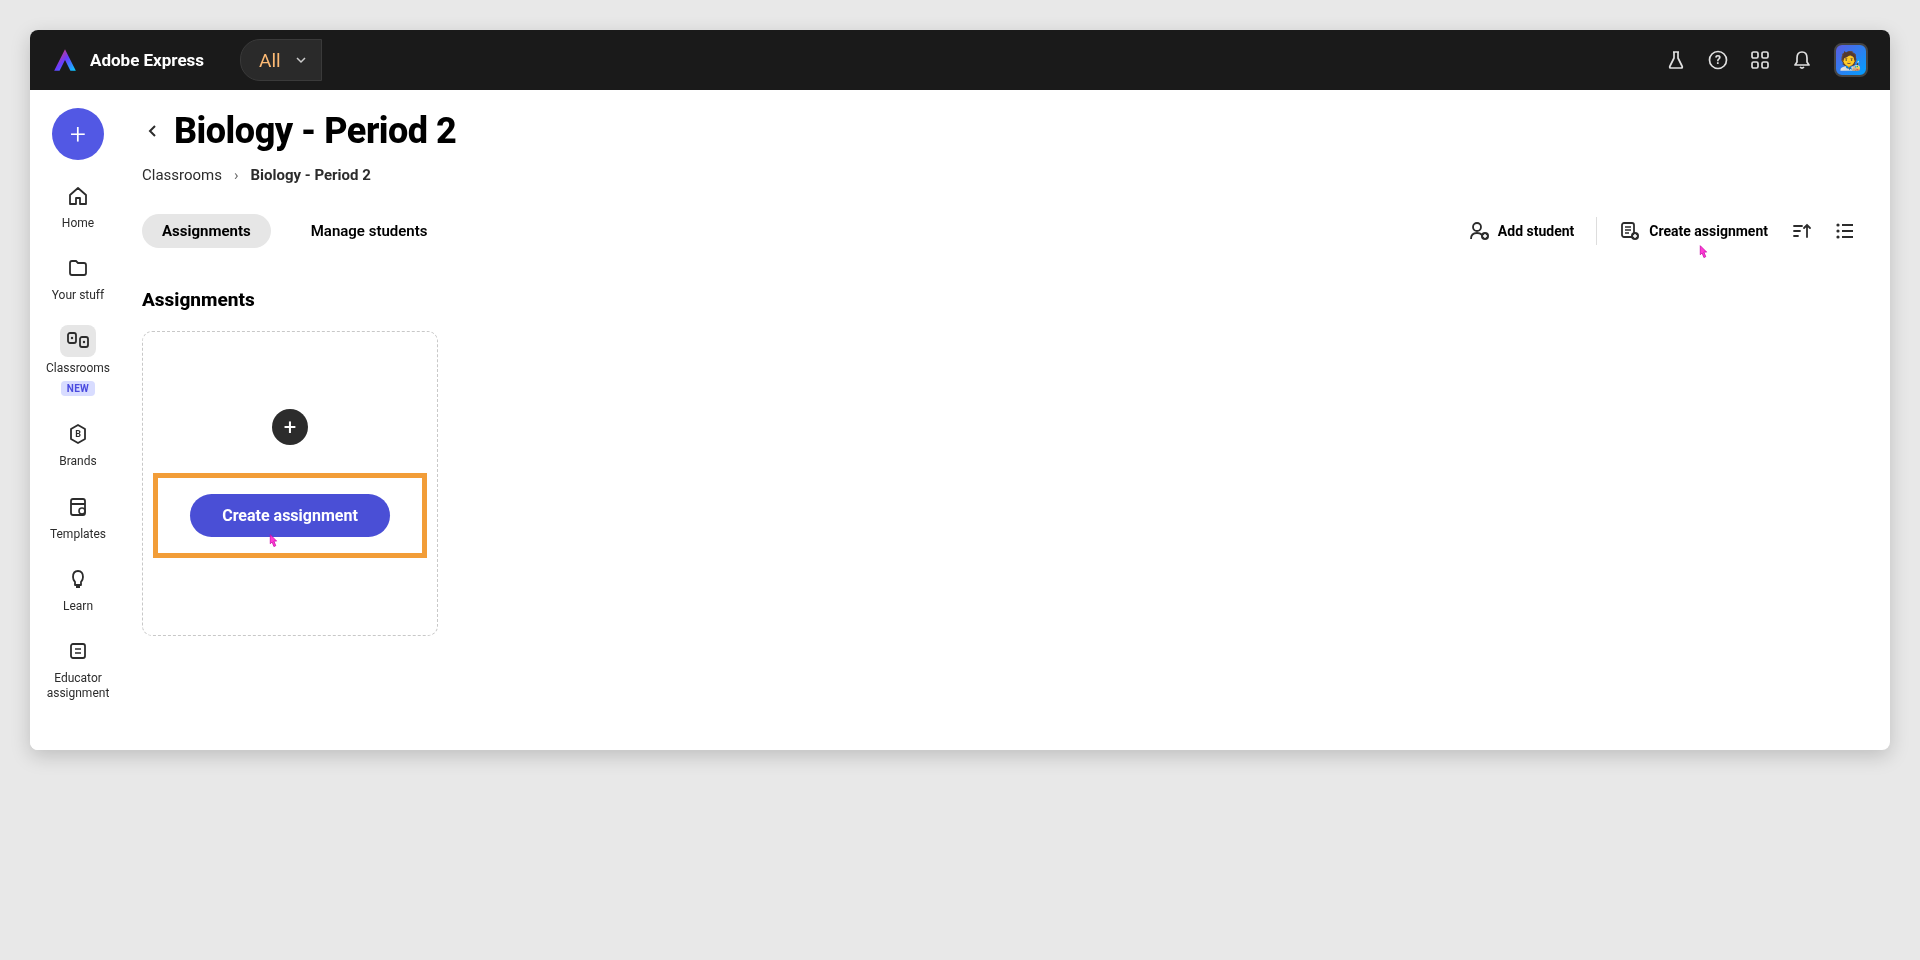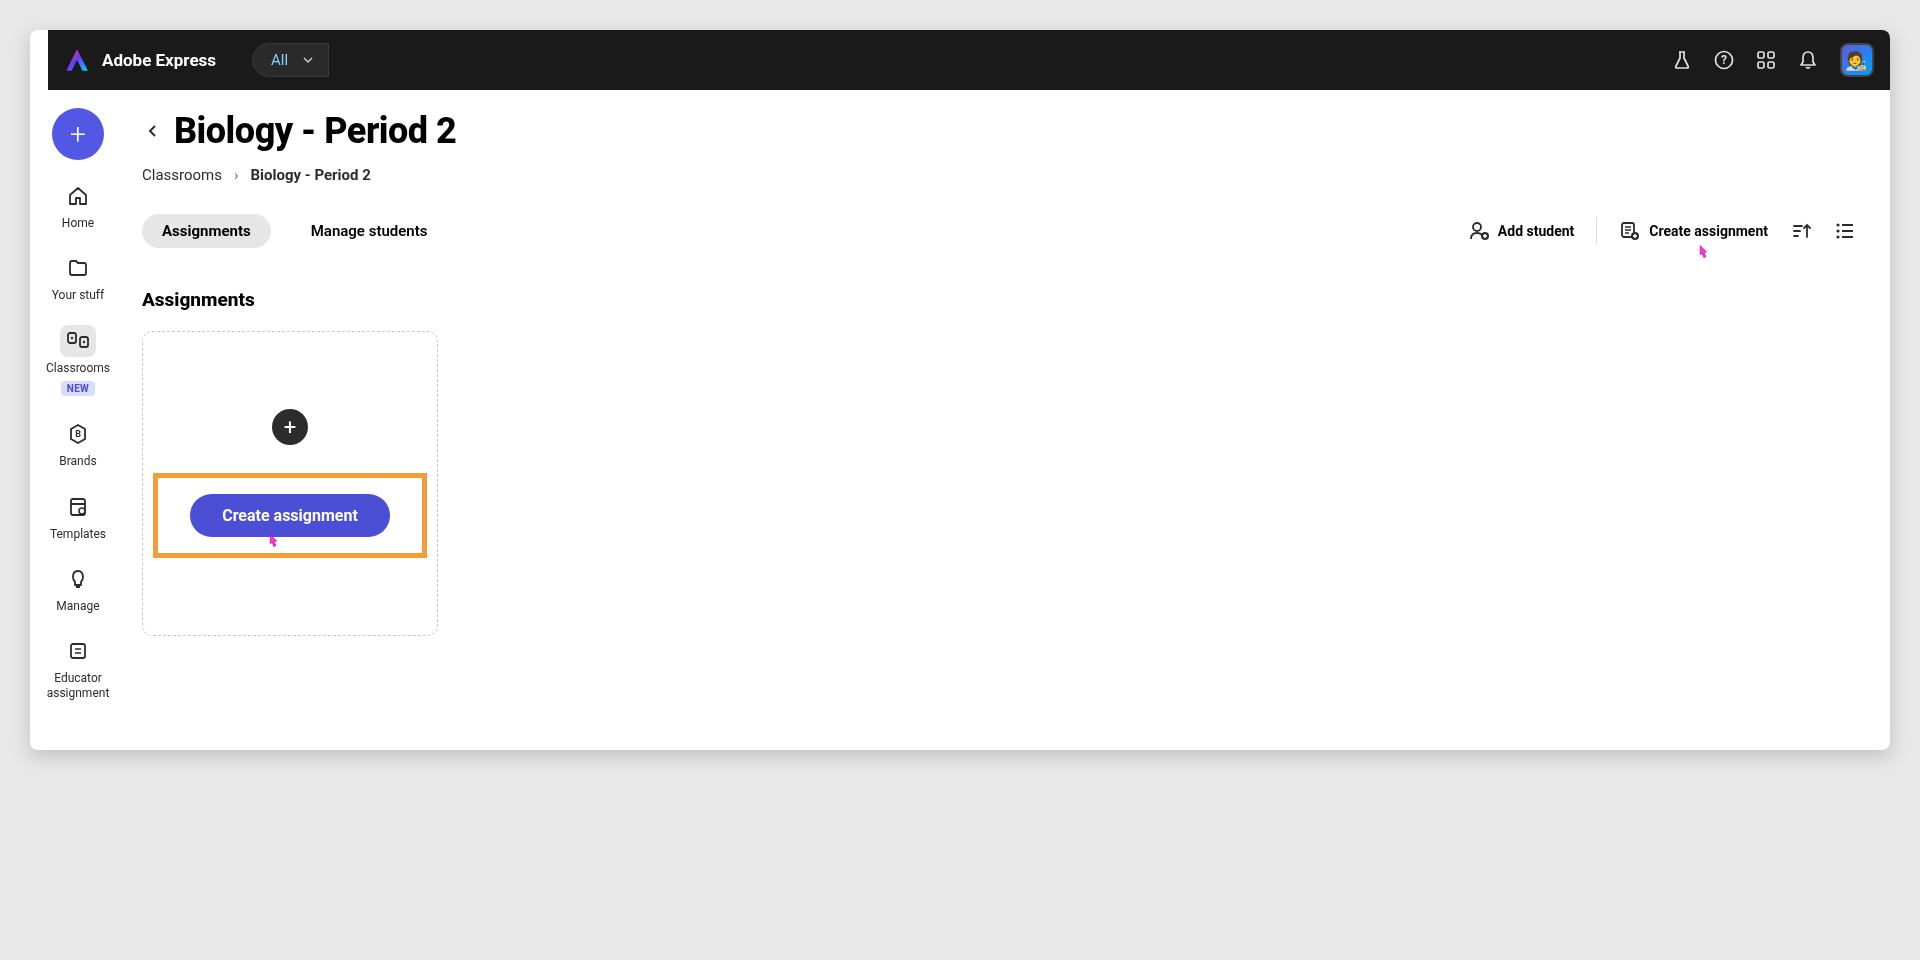--- a/index.html
+++ b/index.html
@@ -1,23 +1,23 @@
 <!DOCTYPE html>
 <html><head>
 <meta charset="utf-8">
 <style>
   * { margin: 0; padding: 0; box-sizing: border-box; font-family: -apple-system, BlinkMacSystemFont, "Segoe UI", Roboto, Helvetica, Arial, sans-serif; }
   body { background: #e8e8e8; padding: 30px; width: 1920px; height: 960px; }
   .app-frame { width: 100%; height: 720px; background: #fff; border-radius: 8px; overflow: hidden; box-shadow: 0 6px 20px rgba(0,0,0,0.18); display: flex; flex-direction: column; }
   
-  .header { background: #1a1a1a; height: 60px; display: flex; align-items: center; padding: 0 16px; gap: 12px; margin-left: 18px; }
+  .header { background: #1a1a1a; height: 60px; display: flex; align-items: center; padding: 0 22px; gap: 12px; }
   .logo-wrap { display: flex; align-items: center; gap: 12px; }
   .adobe-logo { width: 26px; height: 26px; }
   .app-name { color: #fff; font-weight: 700; font-size: 17px; }
-  .filter-select { background: #2a2a2a; color: #7dd3fc; border: 1px solid #3a3a3a; border-radius: 20px 0 0 20px; height: 34px; padding: 0 40px 0 18px; font-size: 15px; margin-left: 24px; display: flex; align-items: center; position: relative; }
+  .filter-select { background: #2a2a2a; color: #fdba74; border: 1px solid #3a3a3a; border-radius: 20px 0 0 20px; height: 42px; padding: 0 40px 0 18px; font-size: 19px; margin-left: 24px; display: flex; align-items: center; position: relative; }
   .filter-select .chev { position: absolute; right: 14px; }
   .search-wrap { flex: 1; background: transparent; border: 1px solid #3a3a3a; border-left: none; border-radius: 0 20px 20px 0; height: 38px; display: flex; align-items: center; padding: 0 16px; gap: 10px; max-width: 900px; }
   .search-wrap input { background: transparent; border: none; outline: none; color: #ccc; font-size: 15px; flex: 1; }
   .search-wrap input::placeholder { color: #888; }
   .header-icons { margin-left: auto; display: flex; align-items: center; gap: 22px; }
   .hicon { color: #e0e0e0; cursor: pointer; display:flex; align-items:center; justify-content:center; }
   .avatar { width: 34px; height: 34px; border-radius: 8px; background: linear-gradient(135deg,#5c5ce0,#00a0ff);; display:flex; align-items:center; justify-content:center; font-size:18px; border: 2px solid #444;}
   
   .body { flex: 1; display: flex; overflow:hidden;}
   .sidebar { width: 96px; background: #fff; padding-top: 18px; display: flex; flex-direction: column; align-items: center; gap: 18px; }
@@ -163,21 +163,21 @@
           </div>
         <span class="lbl">Templates</span>
       </div>
 
       <div class="nav-item">
         <div class="icon-box">
             <svg width="22" height="22" viewBox="0 0 22 22">
               <path d="M11 3 Q6 3 6 9 Q6 12 8 14 L8 17 L14 17 L14 14 Q16 12 16 9 Q16 3 11 3 M9 19 L13 19" stroke="#2c2c2c" stroke-width="1.8" fill="none" stroke-linejoin="round"></path>
             </svg>
           </div>
-        <span class="lbl">Manage</span>
+        <span class="lbl">Learn</span>
       </div>
 
       <div class="nav-item">
         <div class="icon-box">
             <svg width="22" height="22" viewBox="0 0 22 22">
               <rect x="4" y="4" width="14" height="14" rx="2" stroke="#2c2c2c" stroke-width="1.8" fill="none"></rect>
               <path d="M8 9 L14 9 M8 13 L14 13" stroke="#2c2c2c" stroke-width="1.6"></path>
             </svg>
           </div>
         <span class="lbl">Educator assignment</span>

